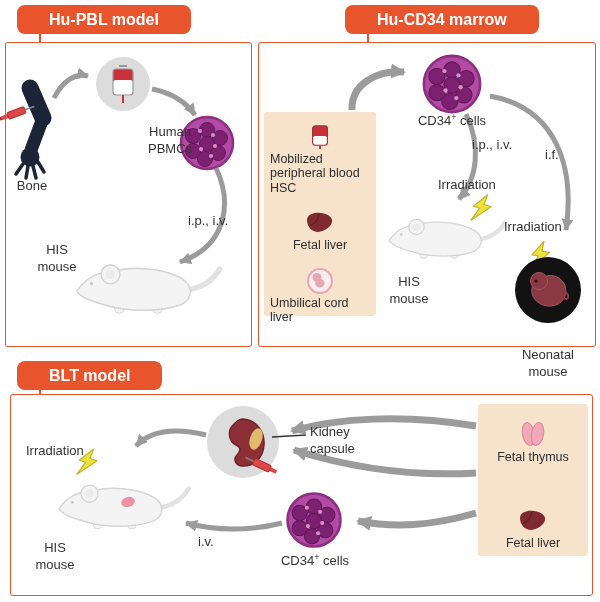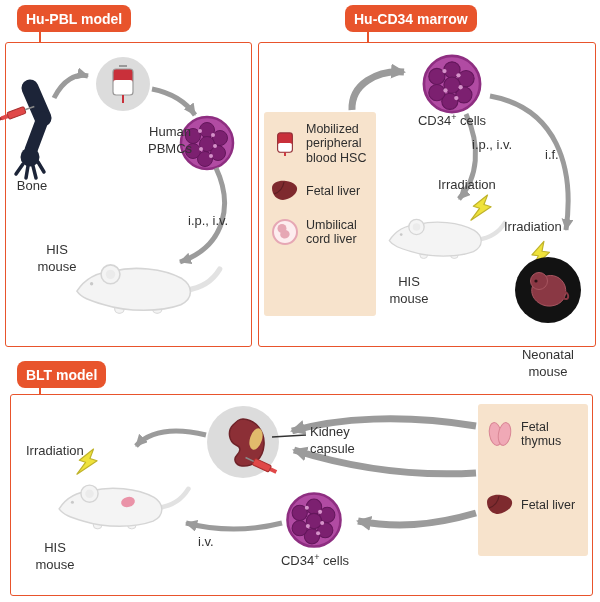--- a/index.html
+++ b/index.html
@@ -4,33 +4,33 @@
 <style>
   * { box-sizing: border-box; }
   html, body { margin: 0; padding: 0; background: #fff; }
   .figure { position: relative; width: 600px; height: 602px; background: #fff;
             font-family: "Liberation Sans", sans-serif; overflow: hidden; }
   .panel { position: absolute; border: 1.6px solid #E8542C; border-radius: 3px; background: #fff; }
   #panel-pbl  { left: 5px;   top: 42px;  width: 247px; height: 305px; }
   #panel-cd34 { left: 258px; top: 42px;  width: 338px; height: 305px; }
   #panel-blt  { left: 10px;  top: 394px; width: 583px; height: 202px; }
   .badge { position: absolute; background: #E8542C; color: #fff; font-weight: bold;
-           font-size: 14px; line-height: 1; padding: 7px 9px 6px; border-radius: 8px; z-index: 5; }
+           font-size: 16px; line-height: 1; padding: 7px 32px 6px; border-radius: 8px; z-index: 5; }
   #badge-pbl  { left: 17px;  top: 5px; }
   #badge-cd34 { left: 345px; top: 5px; }
   #badge-blt  { left: 17px;  top: 361px; }
   .stem { position: absolute; width: 2px; background: #E8542C; z-index: 4; }
   #stem-pbl  { left: 39px;  top: 31px;  height: 11px; }
   #stem-cd34 { left: 367px; top: 31px;  height: 11px; }
   #stem-blt  { left: 39px;  top: 383px; height: 11px; }
   .srcbox { position: absolute; background: #F7E3CC; border-radius: 3px; z-index: 1;
             display: flex; flex-direction: column; }
   #srcbox-cd34 { left: 264px; top: 112px; width: 112px; height: 204px; padding: 10px 6px; gap: 13px; }
   #srcbox-blt  { left: 478px; top: 404px; width: 110px; height: 152px; padding: 14px 7px; gap: 42px; }
-  .src-item { display: flex; align-items: center; gap: 6px; }
+  .src-item { display: flex; align-items: center; gap: 0; flex-direction: column; }
   .src-icon { flex: 0 0 30px; display: flex; justify-content: center; align-items: center; }
   .src-label { font-size: 12.5px; line-height: 1.15; color: #2E2E2E; }
   .gfx { position: absolute; left: 0; top: 0; z-index: 2; }
   .lbl { position: absolute; font-size: 13px; line-height: 1.28; color: #333; z-index: 3; }
   .center { text-align: center; }
   sup { font-size: 9px; }
 </style>
 </head>
 <body>
 

